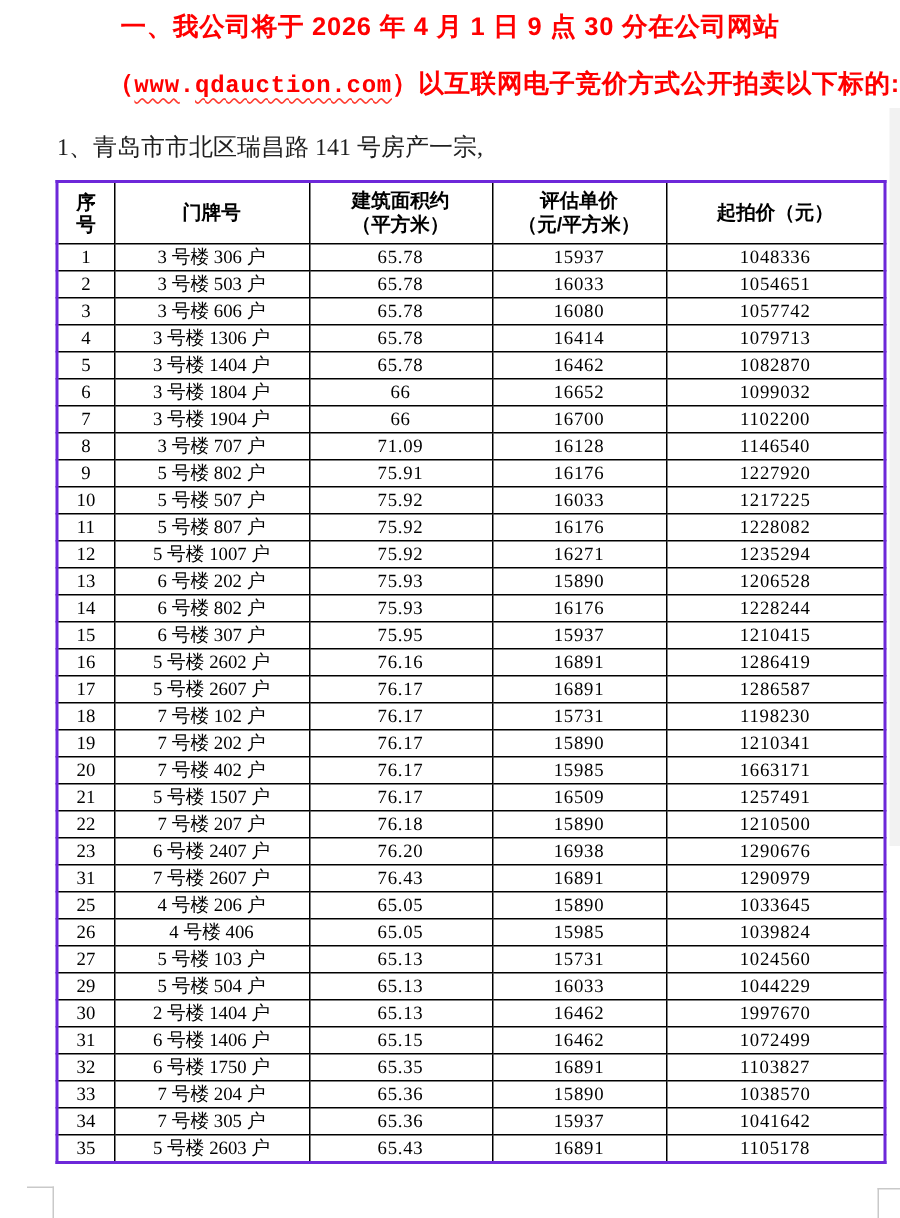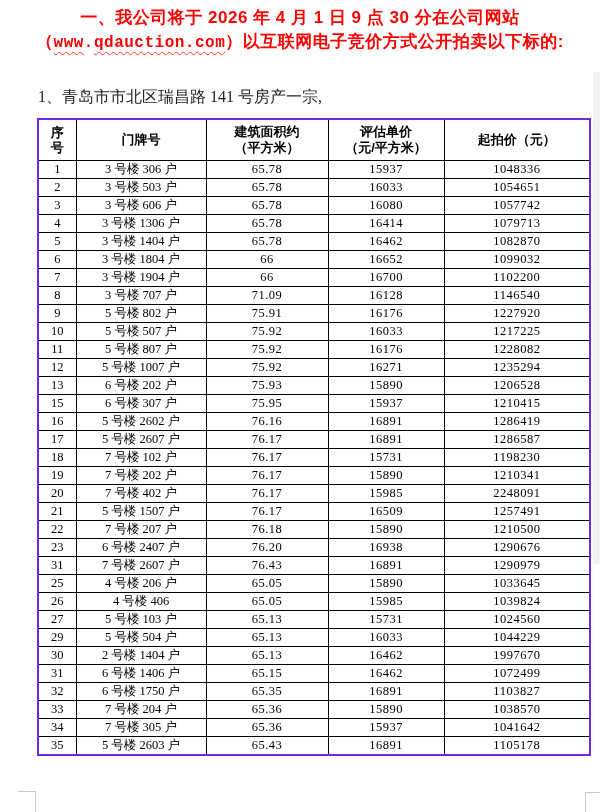--- a/index.html
+++ b/index.html
@@ -3,28 +3,28 @@
 <meta charset="utf-8">
 <style>
   html,body{margin:0;padding:0;}
   body{width:600px;height:812px;background:#ffffff;overflow:hidden;
        font-family:"Liberation Serif", serif;}
   .page{position:relative;width:600px;height:812px;background:#fff;}
 
   .title1{padding-top:7px;text-align:center;color:#ff0000;
           font-family:"Liberation Sans", sans-serif;font-weight:bold;
           font-size:17px;line-height:22px;letter-spacing:.5px;}
-  .title2{margin-top:2px;text-align:center;color:#ff0000;
+  .title2{margin-top:16px;text-align:right;color:#ff0000;
           font-family:"Liberation Sans", sans-serif;font-weight:bold;
           font-size:17px;line-height:22px;letter-spacing:.5px;}
   .url{font-family:"Liberation Mono", monospace;font-size:16px;font-weight:bold;}
   .squiggle{text-decoration-line:underline;text-decoration-style:wavy;
             text-decoration-color:#ff3b30;text-decoration-thickness:1px;
             text-underline-offset:4px;}
-  .subtitle{margin:32px 0 0 38px;color:#1f1f1f;font-size:16px;line-height:21px;}
+  .subtitle{margin:20px 0 0 38px;color:#1f1f1f;font-size:16px;line-height:21px;}
 
   table.auction{border-collapse:collapse;margin:11px 0 0 37px;
                 table-layout:fixed;width:552px;border:2px solid #6d28d9;}
   table.auction th, table.auction td{border:1px solid #000;padding:0;
                 text-align:center;vertical-align:middle;color:#000;}
   table.auction th{font-family:"Liberation Sans", sans-serif;font-weight:bold;
                 font-size:13px;line-height:16px;height:40px;}
   table.auction td{font-size:12.5px;line-height:17px;height:17px;
                 font-family:"Liberation Serif", serif;}
   td.c-num{font-family:"Liberation Mono", monospace;font-size:12px;letter-spacing:.5px;}
@@ -171,20 +171,27 @@
   </tr>
 
   <tr>
     <td>13</td>
     <td>6 号楼 202 户</td>
     <td class="c-num">75.93</td>
     <td class="c-num">15890</td>
     <td class="c-num">1206528</td>
   </tr>
 
+  <tr>
+    <td>14</td>
+    <td>6 号楼 802 户</td>
+    <td class="c-num">75.93</td>
+    <td class="c-num">16176</td>
+    <td class="c-num">1228244</td>
+  </tr>
 
   <tr>
     <td>15</td>
     <td>6 号楼 307 户</td>
     <td class="c-num">75.95</td>
     <td class="c-num">15937</td>
     <td class="c-num">1210415</td>
   </tr>
 
   <tr>
@@ -217,21 +224,21 @@
     <td class="c-num">76.17</td>
     <td class="c-num">15890</td>
     <td class="c-num">1210341</td>
   </tr>
 
   <tr>
     <td>20</td>
     <td>7 号楼 402 户</td>
     <td class="c-num">76.17</td>
     <td class="c-num">15985</td>
-    <td class="c-num">2248091</td>
+    <td class="c-num">1663171</td>
   </tr>
 
   <tr>
     <td>21</td>
     <td>5 号楼 1507 户</td>
     <td class="c-num">76.17</td>
     <td class="c-num">16509</td>
     <td class="c-num">1257491</td>
   </tr>
 

